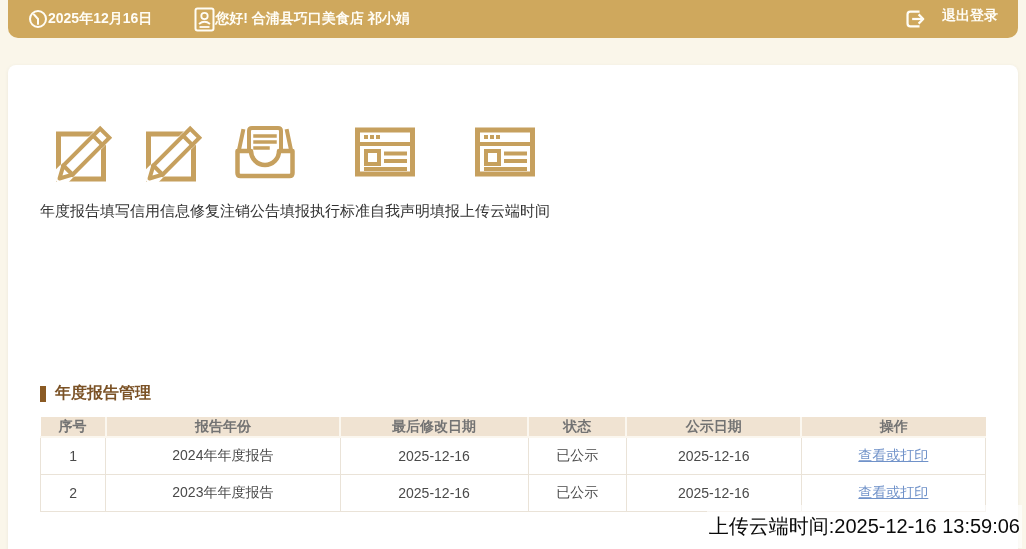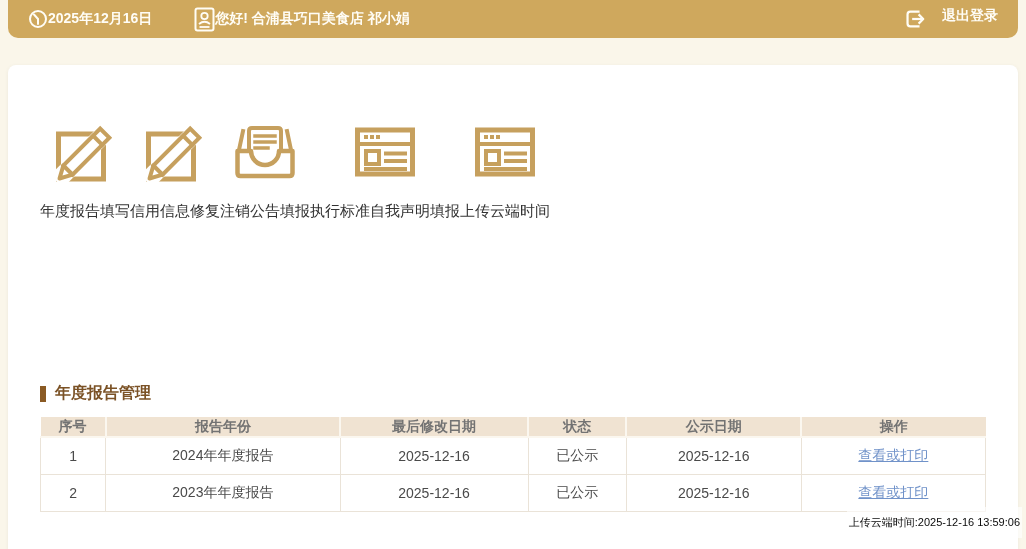--- a/index.html
+++ b/index.html
@@ -65,22 +65,22 @@
   }
   .report-table th:last-child { border-right:none; }
   .report-table td {
     height:37px; text-align:center; font-size:14px; color:#4a4a4a;
     background:#fff; border:1px solid #eae3d8;
   }
   .action-link { color:#7092c9; text-decoration:underline; cursor:pointer; }
 
   
   .upload-time {
-    position:absolute; right:4px; bottom:11px;
-    font-size:11px; color:#0a0a0a; z-index:5;
+    position:absolute; right:4px; bottom:1px;
+    font-size:20px; color:#0a0a0a; z-index:5;
     background:rgba(255,255,255,.65); padding:8px 2px;
   }
 
   svg.gold { stroke:#c6a05e; fill:none; stroke-linecap:square; }
 </style>
 </head>
 <body>
 
 <svg width="0" height="0" style="position:absolute" aria-hidden="true">
   <defs>

